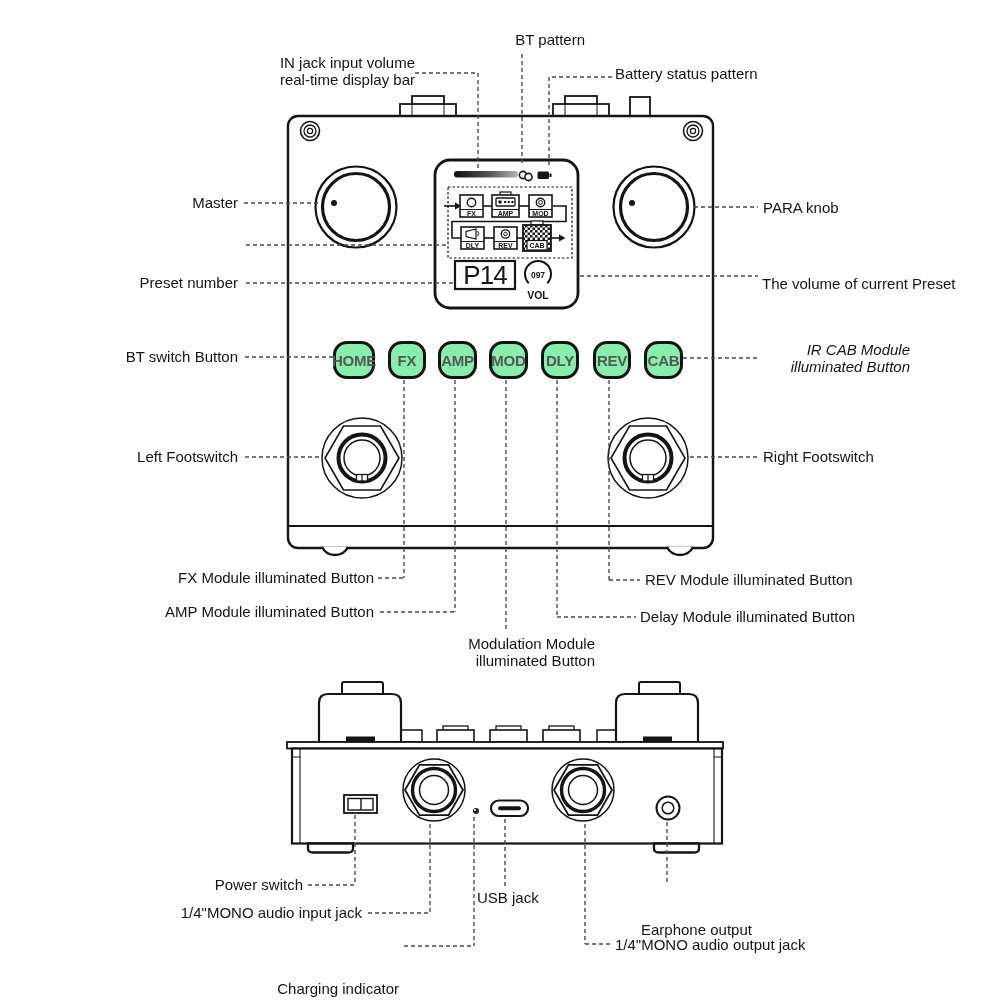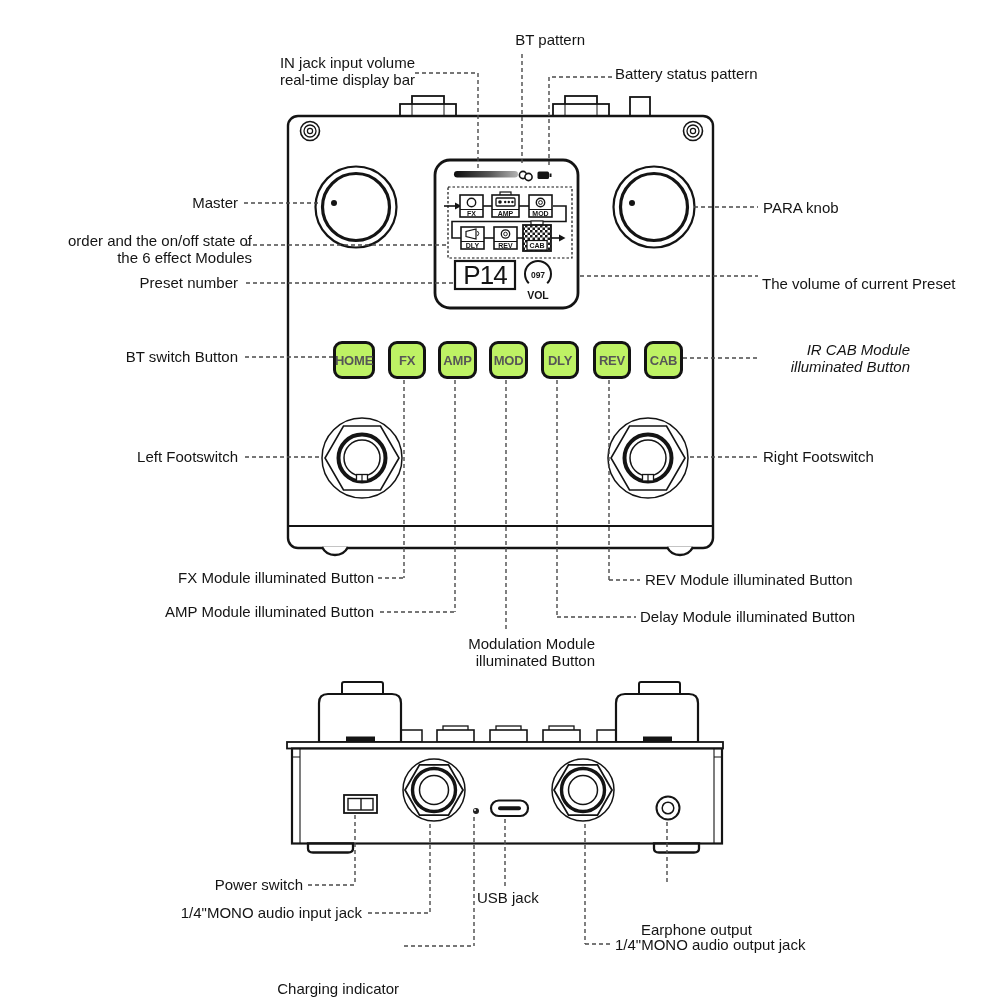--- a/index.html
+++ b/index.html
@@ -3,23 +3,23 @@
 <meta charset="utf-8">
 <style>
   html,body{margin:0;padding:0;background:#fff;}
   #stage{position:relative;width:1000px;height:1000px;background:#fff;overflow:hidden;
          font-family:"Liberation Sans",sans-serif;color:#141414;}
   #art{position:absolute;left:0;top:0;}
   .label{position:absolute;font-size:15px;line-height:16.5px;color:#141414;white-space:nowrap;}
   .label.right{text-align:right;}
   .label.center{text-align:right;}
   .label .ln{display:block;white-space:nowrap;}
-  .panel-btn{position:absolute;top:341px;height:32px;background:#bef264;border:3px solid #131313;
-             border-radius:9px;display:flex;align-items:center;justify-content:center;
-             font-size:13px;font-weight:bold;color:#565656;letter-spacing:-0.2px;box-sizing:content-box;}
+  .panel-btn{position:absolute;top:341px;height:32px;background:#86efac;border:3px solid #131313;
+             border-radius:14px;display:flex;align-items:center;justify-content:center;
+             font-size:15px;font-weight:bold;color:#565656;letter-spacing:-0.2px;box-sizing:content-box;}
   
   .ink{stroke:#141414;fill:#fff;}
   .inkl{stroke:#141414;fill:none;}
   .fillink{fill:#141414;stroke:none;}
   .dash{stroke:#4a4a4a;stroke-width:1.4;fill:none;stroke-dasharray:4 3;}
   .scrtxt{font-family:"Liberation Sans",sans-serif;fill:#141414;text-anchor:middle;}
   .modlbl{font-size:7px;font-weight:600;}
 </style>
 </head>
 <body>
@@ -317,24 +317,20 @@
 
 <div class="label center" style="left:210px;top:55px;width:205px;">
   <span class="ln">IN jack input volume</span>
   <span class="ln">real-time display bar</span>
 </div>
 
 <div class="label" style="left:615px;top:66px;">Battery status pattern</div>
 
 <div class="label right" style="right:762px;top:195px;">Master</div>
 
-<div class="label center" style="left:20px;top:233px;width:232px;">
-  <span class="ln">order and the on/off state of</span>
-  <span class="ln">the 6 effect Modules</span>
-</div>
 
 <div class="label right" style="right:762px;top:275px;">Preset number</div>
 
 <div class="label" style="left:763px;top:200px;">PARA knob</div>
 
 <div class="label" style="left:762px;top:268px;margin-top:8px;">The volume of current Preset</div>
 
 <div class="label right" style="right:762px;top:349px;">BT switch Button</div>
 
 <div class="label center" style="left:735px;top:342px;width:175px;font-style:italic;">

